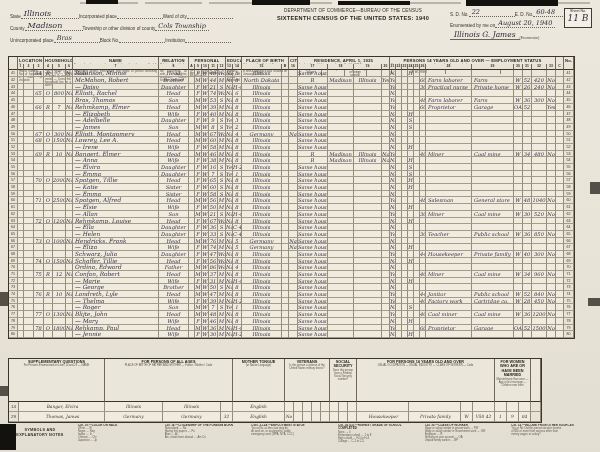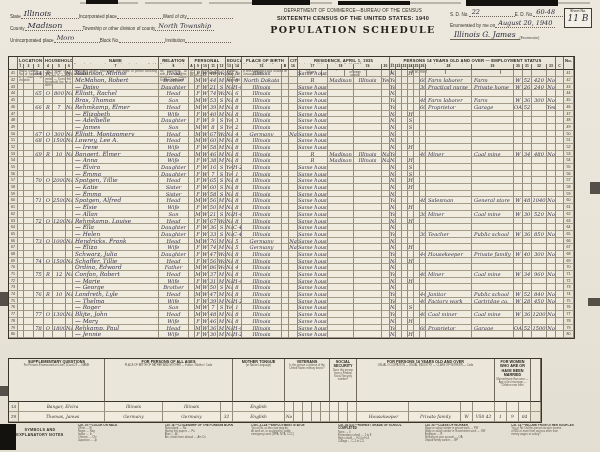--- a/index.html
+++ b/index.html
@@ -102,35 +102,34 @@
         <span class="fval">Illinois</span>
         <span class="flabel">Incorporated place</span>
         <span class="fval small"></span>
         <span class="flabel">Ward of city</span>
         <span class="fval small"></span>
       </div>
       <div class="fline">
         <span class="flabel">County</span>
         <span class="fval">Madison</span>
         <span class="flabel">Township or other division of county</span>
-        <span class="fval small">North Township</span>
+        <span class="fval small">Cols Township</span>
       </div>
       <div class="fline">
         <span class="flabel">Unincorporated place</span>
-        <span class="fval small">Moro</span>
+        <span class="fval small">Bras</span>
         <span class="flabel">Block No.</span>
         <span class="fval small"></span>
         <span class="flabel">Institution</span>
         <span class="fval small"></span>
       </div>
     </div>
     <div class="hdr-center">
       <div class="dept">DEPARTMENT OF COMMERCE—BUREAU OF THE CENSUS</div>
       <div class="census">SIXTEENTH CENSUS OF THE UNITED STATES: 1940</div>
-      <div class="ptitle">POPULATION SCHEDULE</div>
     </div>
     <div class="hdr-right">
       <div class="rline">
         <span class="flabel">S. D. No.</span>
         <span class="fval small">22</span>
         <span class="flabel">E. D. No.</span>
         <span class="fval small">60-48</span>
       </div>
       <div class="rline">
         <span class="flabel">Enumerated by me on</span>

